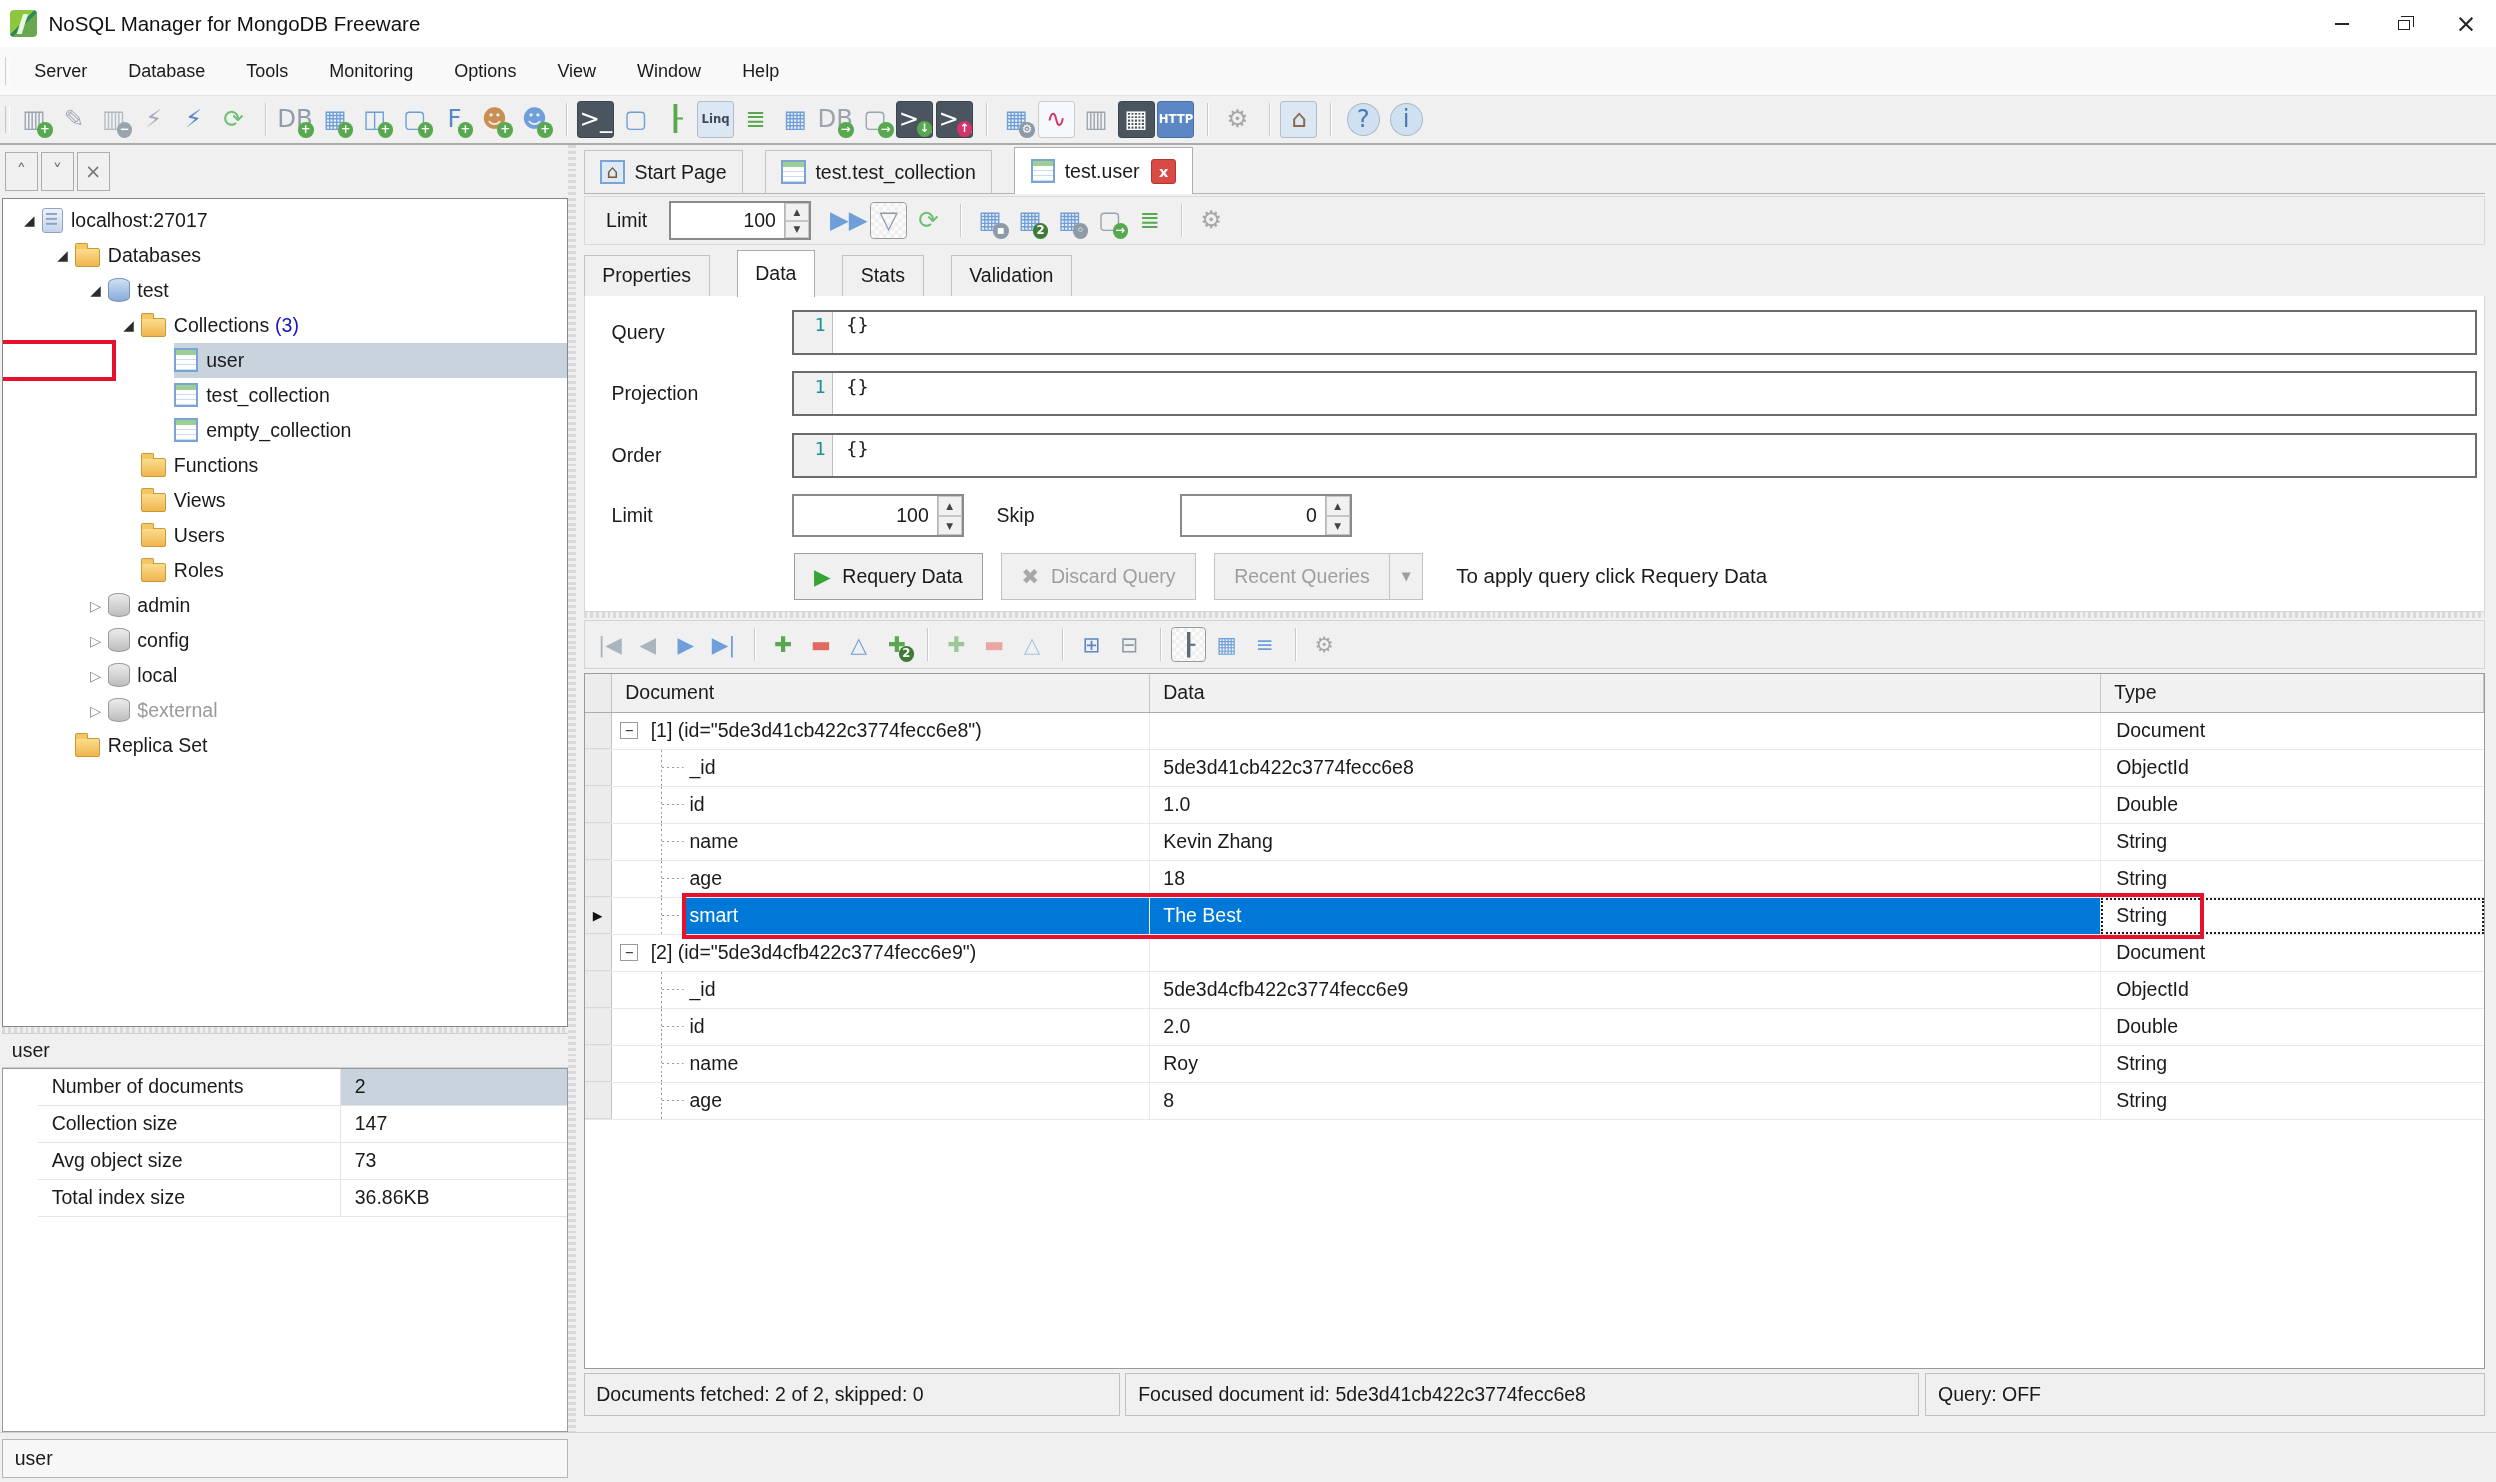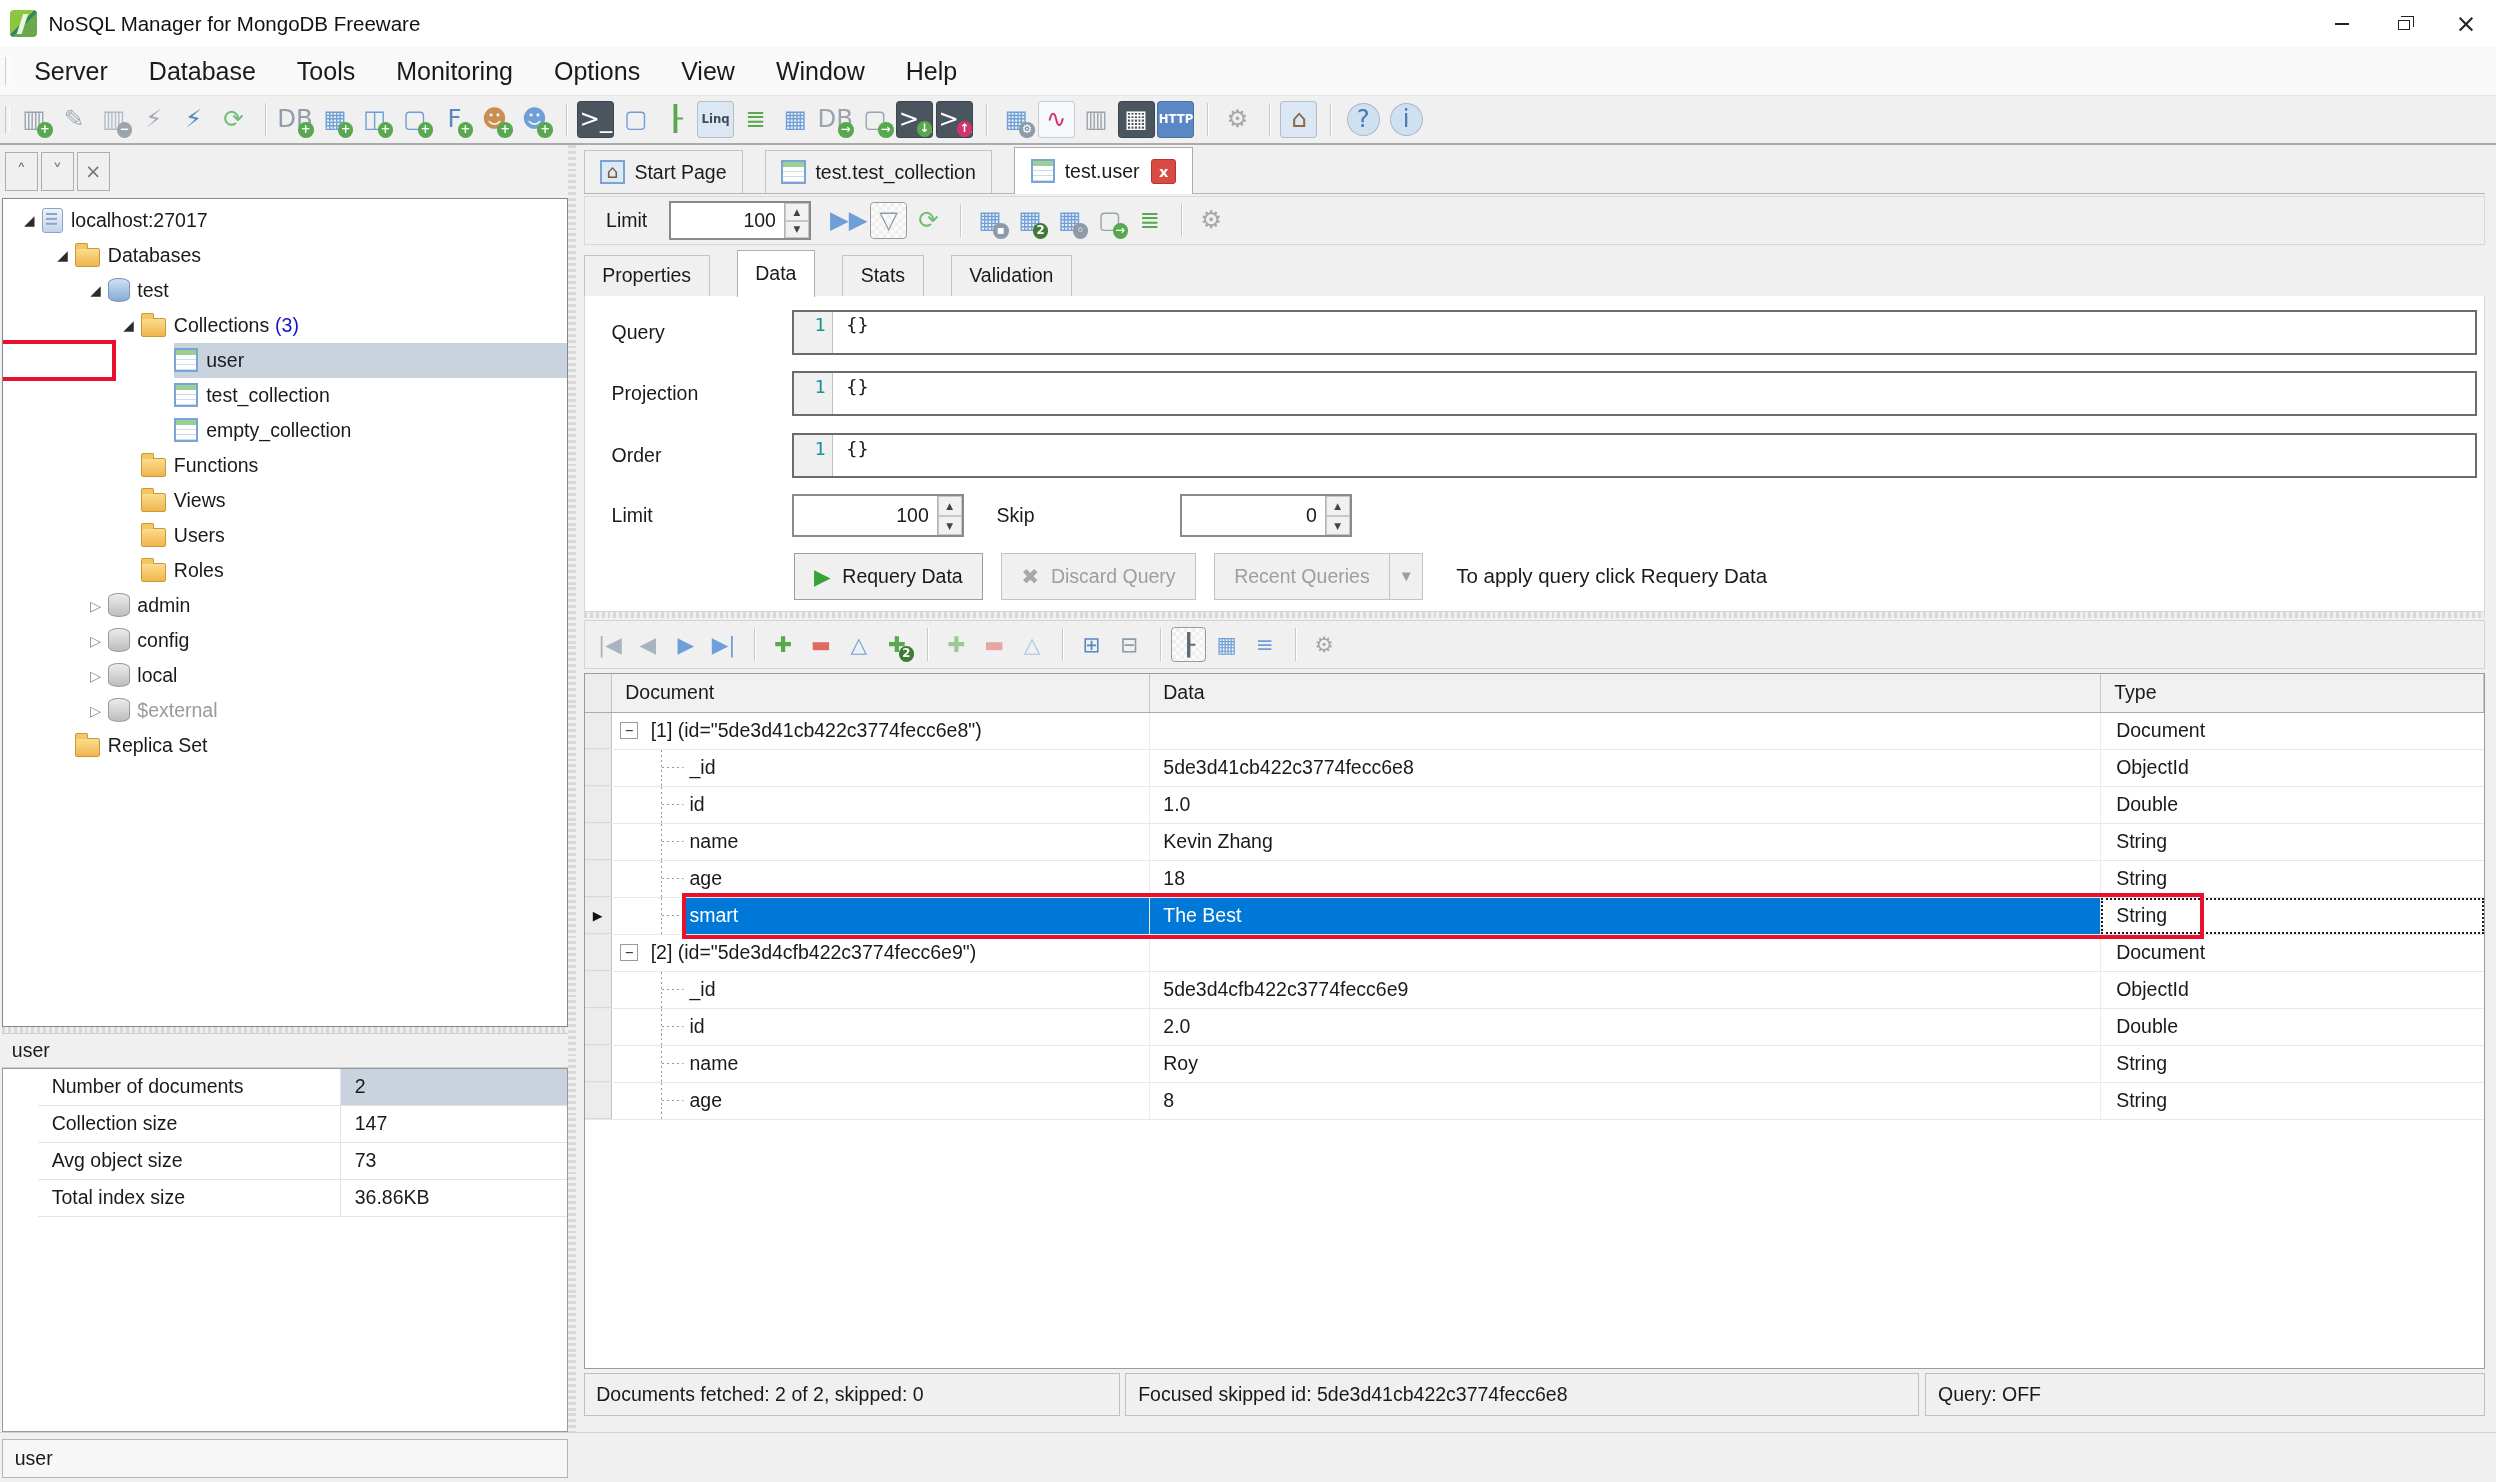--- a/index.html
+++ b/index.html
@@ -19,21 +19,21 @@
   .restore-glyph { width:12.7px; height:10.7px; border:1.5px solid #222; position:relative; margin-top:2.9px; }
   .restore-glyph::before { content:""; position:absolute; left:2.4px; top:-4.9px; width:11.7px; height:9.8px;
     border:1.5px solid #222; border-left-width:0; border-bottom-width:0; }
   .close-glyph { font-size:25px; line-height:25px; font-family:"DejaVu Sans",sans-serif; }
 
   
   .menubar { height:49px; background:#f9f9f9; display:flex; align-items:center; padding-left:13.7px;
     border-bottom:1px solid #e3e3e3; position:relative; }
   .menubar::before { content:""; position:absolute; left:4.9px; top:9.8px; bottom:9.8px; width:2.9px;
     border-left:1px solid #cfcfcf; border-right:1px solid #fff; }
-  .menu-item { padding:0 20.5px; font-size:25px; height:100%; display:flex; align-items:center; }
+  .menu-item { padding:0 20.5px; font-size:18px; height:100%; display:flex; align-items:center; }
 
   
   .toolbar { height:49px; background:#f0f0f0; border-bottom:2px solid #ababab; display:flex;
     align-items:center; padding-left:15.6px; position:relative; }
   .toolbar::before { content:""; position:absolute; left:4.9px; top:9.8px; bottom:9.8px; width:2.9px;
     border-left:1px solid #c6c6c6; border-right:1px solid #fff; }
   .tb-icon { width:37px; height:37px; display:inline-flex; align-items:center; justify-content:center;
     position:relative; margin-right:2.9px; border-radius:3.9px; flex:none; }
   .tb-icon .glyph { font-family:"DejaVu Sans",sans-serif; font-size:24.4px; line-height:1; }
   .tb-icon .glyph.small { font-size:11.7px; font-weight:bold; letter-spacing:0; }
@@ -807,21 +807,21 @@
             </span>
             <span class="g-cell g-data col-data">8</span>
             <span class="g-cell g-type col-type">String</span>
           </div>
         </div>
       <div class="grid-annotation"></div>
     </div>
 
     <div class="grid-status">
       <span class="status-seg seg-1">Documents fetched: 2 of 2, skipped: 0</span>
-      <span class="status-seg seg-2">Focused skipped id: 5de3d41cb422c3774fecc6e8</span>
+      <span class="status-seg seg-2">Focused document id: 5de3d41cb422c3774fecc6e8</span>
       <span class="status-seg seg-3">Query: OFF</span>
     </div>
   </div>
 </div>
 
 <div class="app-status">
   <span class="app-status-box">user</span>
 </div>
 
 

